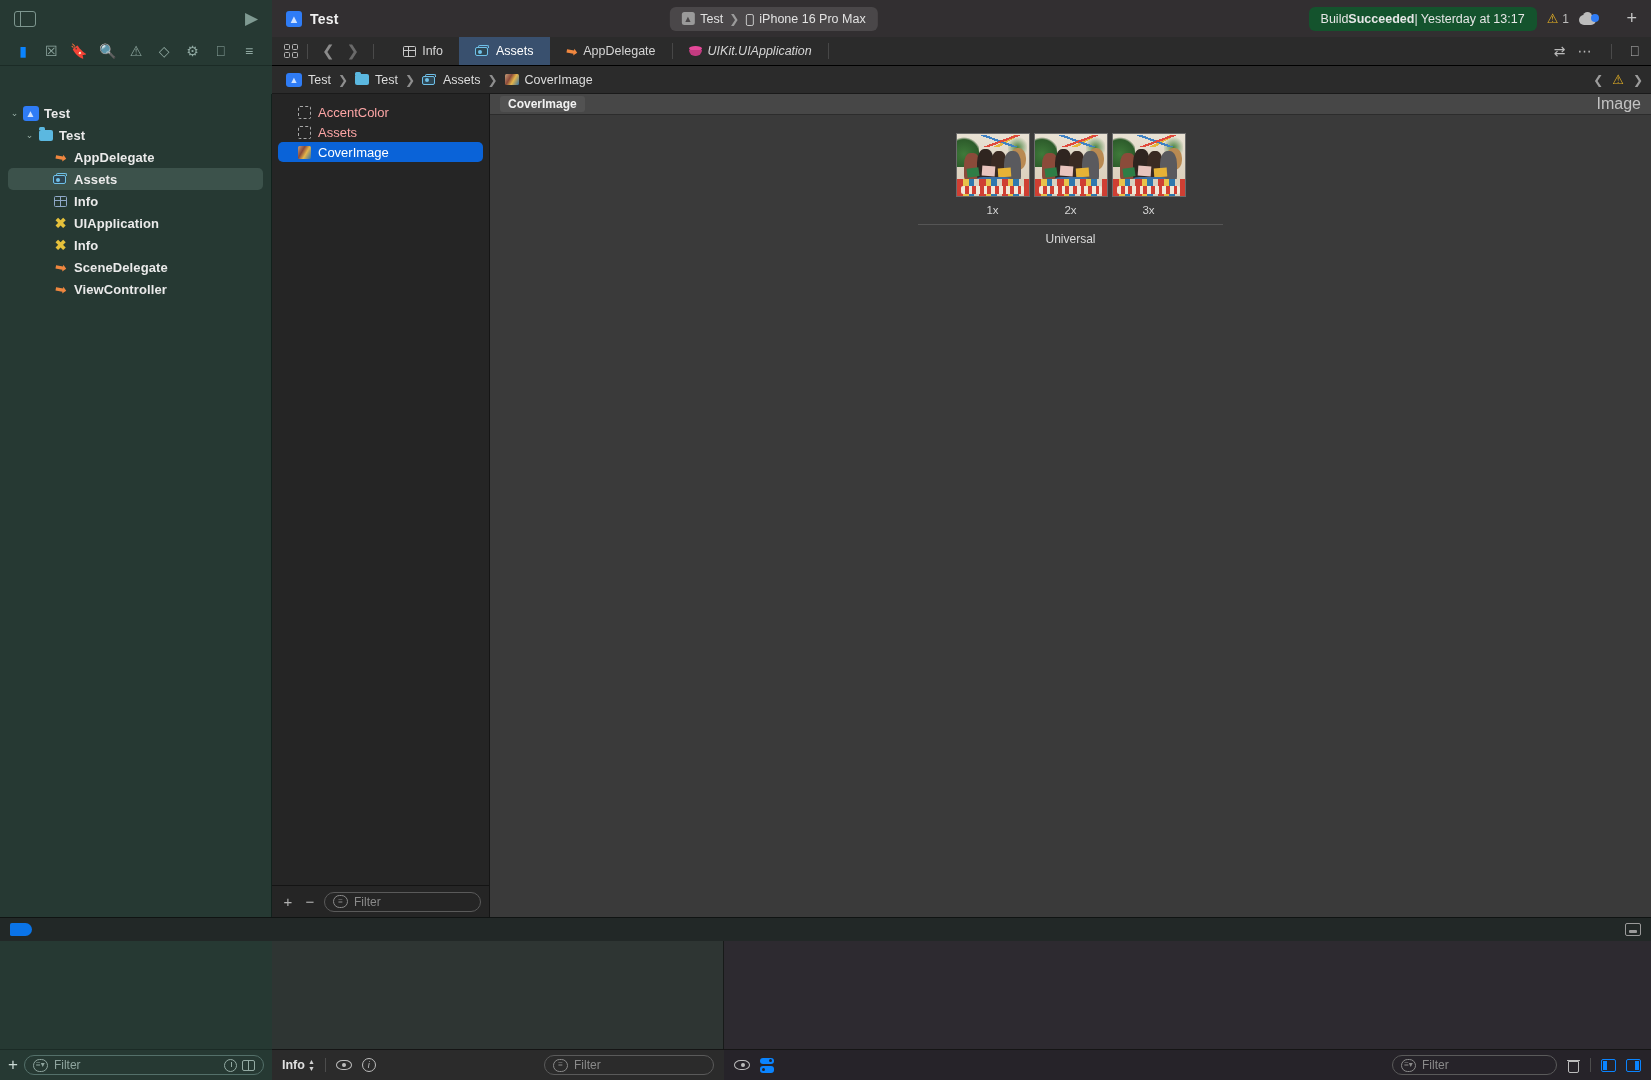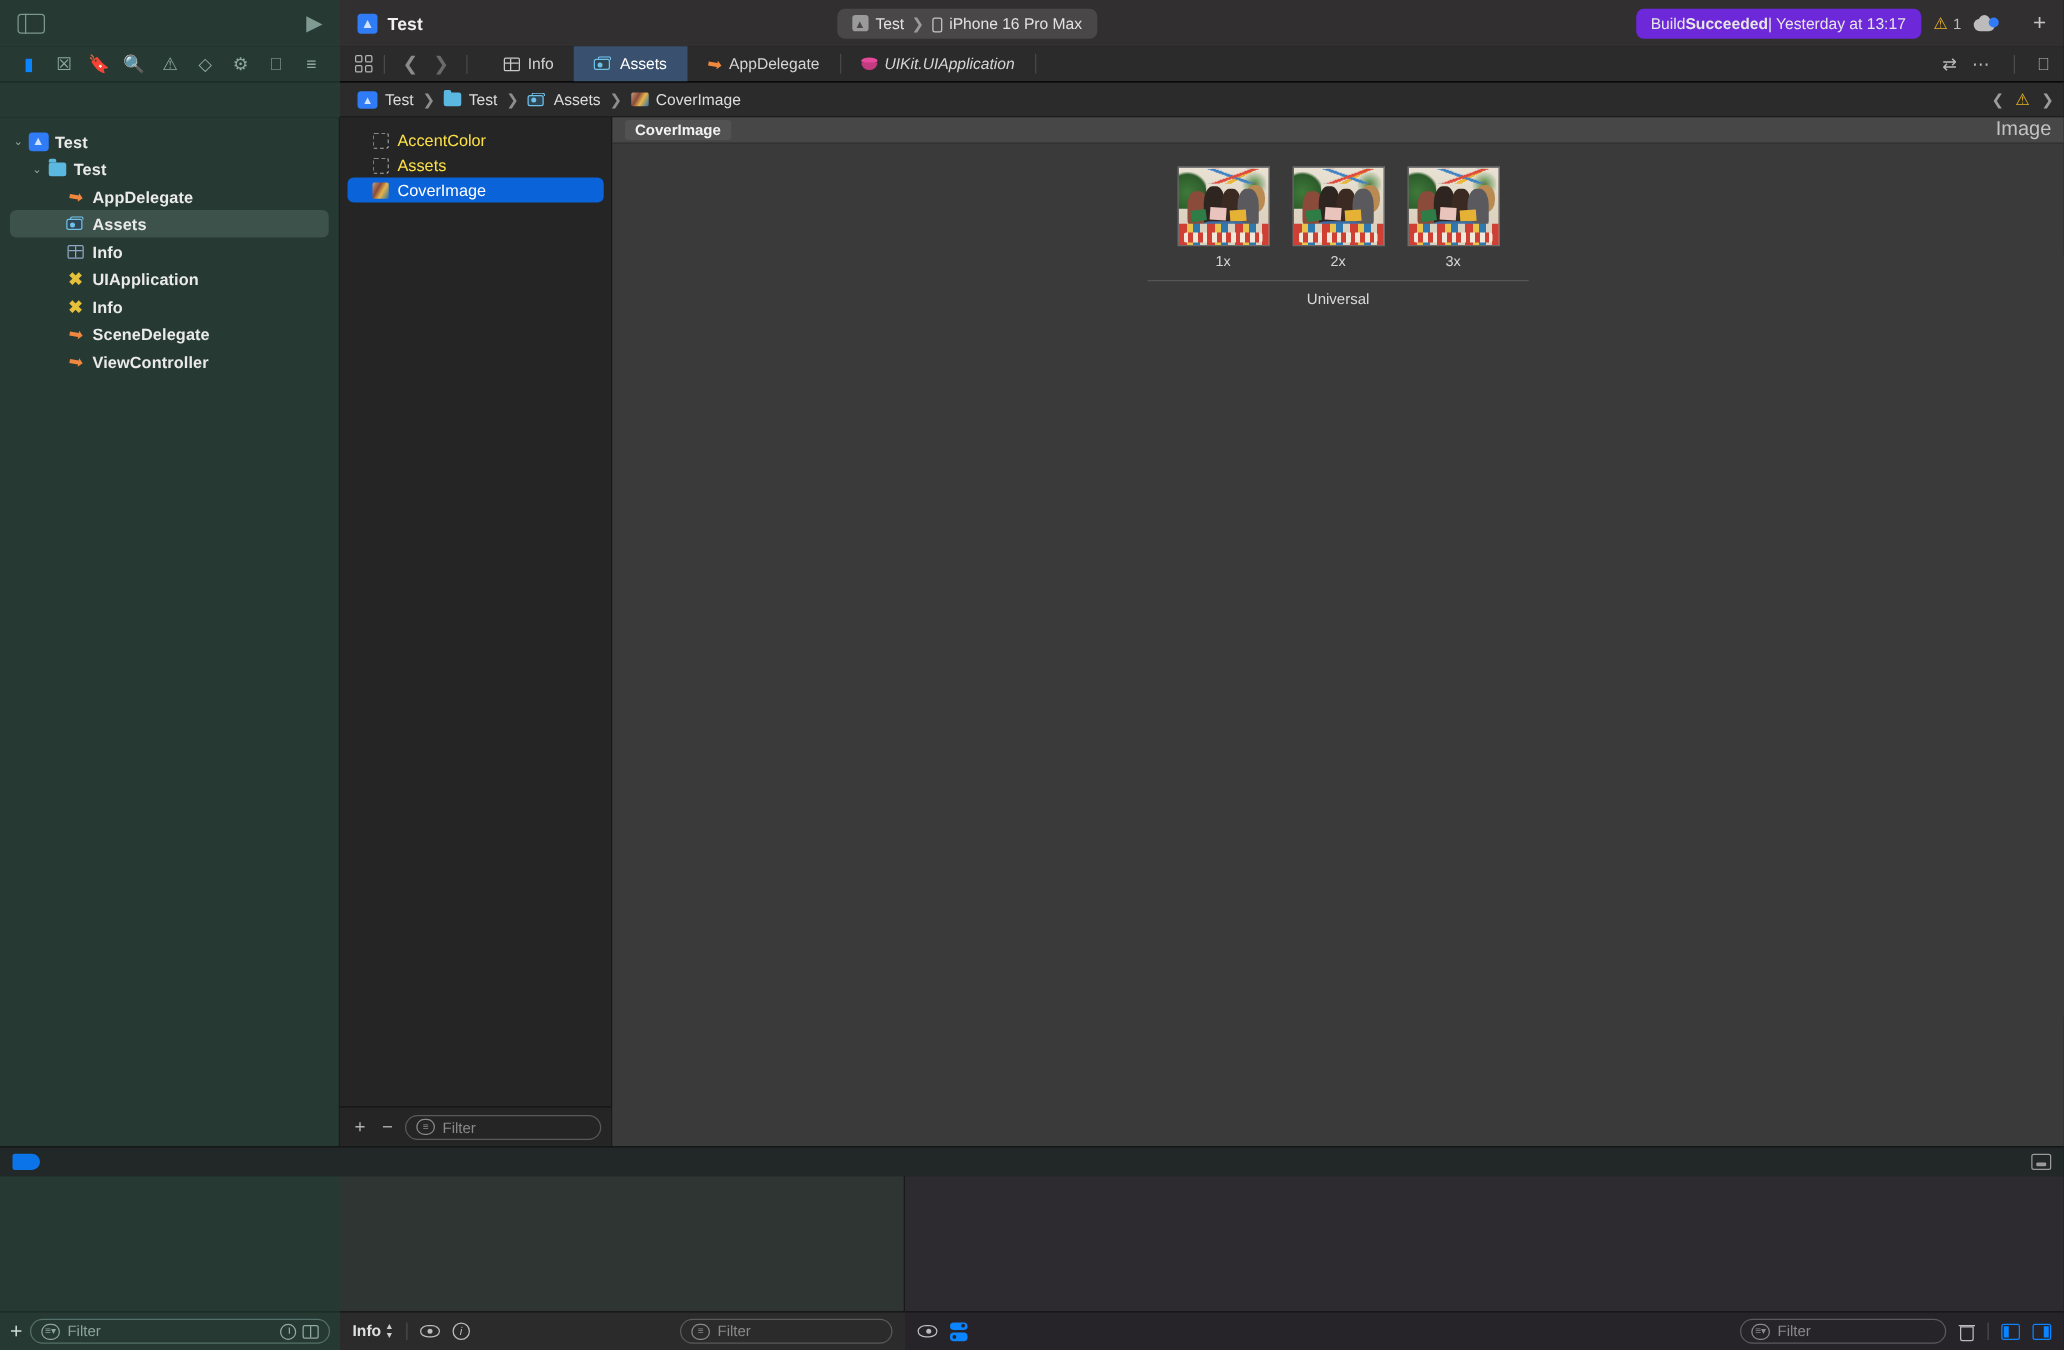--- a/index.html
+++ b/index.html
@@ -52,21 +52,21 @@
   }
   .scheme-sep { color: #9b9b9b; font-size: 12px; }
   .dev-glyph {
     display: inline-block; width: 8px; height: 12px; border: 1.3px solid #c7c7c7;
     border-radius: 2px; position: relative; top: 1px;
   }
   .status-area {
     position: absolute; right: 52px; display: flex; align-items: center; gap: 10px;
   }
   .status-pill {
-    height: 24px; background: #6d28d9; border-radius: 6px; display: flex;
+    height: 24px; background: #14532d; border-radius: 6px; display: flex;
     align-items: center; padding: 0 12px; font-size: 12.5px; color: #e6e6e6;
     white-space: nowrap;
   }
   .status-pill b { font-weight: bold; text-align: right; }
   .warn-group { display: flex; align-items: center; gap: 4px; font-size: 12px; color: #bdbdbd; }
   .warn-tri { color: #e8b323; font-size: 13px; }
   .cloud-icon { position: relative; width: 20px; height: 14px; }
   .cloud-icon .c1 {
     position: absolute; left: 0; top: 3px; width: 17px; height: 10px;
     background: #bcbcbc; border-radius: 7px;
@@ -181,21 +181,21 @@
   .sq-split:before{content:"";position:absolute;top:0;bottom:0;left:4.5px;width:1px;background:currentColor;}
 
   
   .assetlist {
     width: 218px; flex: 0 0 218px; background: #252525; display: flex; flex-direction: column;
     border-right: 1px solid #151515;
   }
   .asset-items { flex: 1; padding: 8px 6px 0 6px; }
   .asset-row {
     display: flex; align-items: center; gap: 7px; height: 20px;
-    padding: 0 6px 0 20px; border-radius: 5px; font-size: 13px; color: #fde047;
+    padding: 0 6px 0 20px; border-radius: 5px; font-size: 13px; color: #fca5a5;
   }
   .asset-row.selected { background: #0a63d8; color: #fff; }
   .ic-dashed { width: 13px; height: 13px; border: 1.3px dashed #a9a9a9; border-radius: 2px; flex:0 0 13px; }
   .asset-bottom {
     height: 32px; display: flex; align-items: center; gap: 6px; padding: 0 8px;
     border-top: 1px solid #141414; background: #252525;
   }
   .asset-bottom .pm { color: #b3b3b3; font-size: 15px; line-height: 1; width: 16px; text-align:center;}
 
   
@@ -204,21 +204,21 @@
     height: 21px; background: #474747; display: flex; align-items: center;
     padding: 0 10px; border-bottom: 1px solid #2c2c2c;
   }
   .asset-name-chip {
     background: #525252; border-radius: 3px; padding: 1px 8px; font-size: 12px;
     font-weight: bold; color: #f2f2f2;
   }
   .editor-head .right-label { margin-left: auto; font-size: 16px; color: #c2c2c2; }
   .editor-canvas { flex: 1; background: #3a3a3a; padding-top: 18px; }
   .slot-group { width: 305px; margin: 0 auto; }
-  .slots { display: flex; justify-content: center; gap: 18px; }
+  .slots { display: flex; justify-content: center; gap: 4px; }
   .slot { display: flex; flex-direction: column; align-items: center; gap: 7px; }
   .slot-img {
     width: 74px; height: 64px; border: 1px solid #6b6b6b;
     background-size: cover; background-position: center;
     position: relative; overflow: hidden;
   }
   .slot-caption { font-size: 11.5px; color: #d6d6d6; }
   .universal-div { border-top: 1px solid #555; margin: 8px 0 0 0; }
   .universal-lab { text-align: center; font-size: 12px; color: #d9d9d9; padding-top: 7px; }
 

